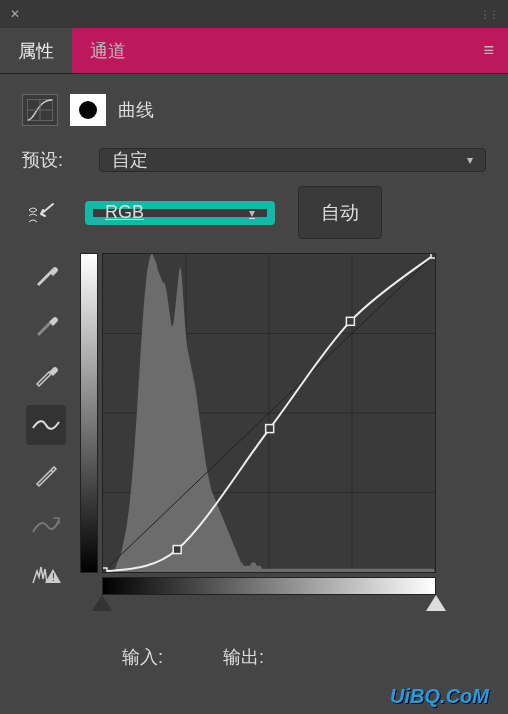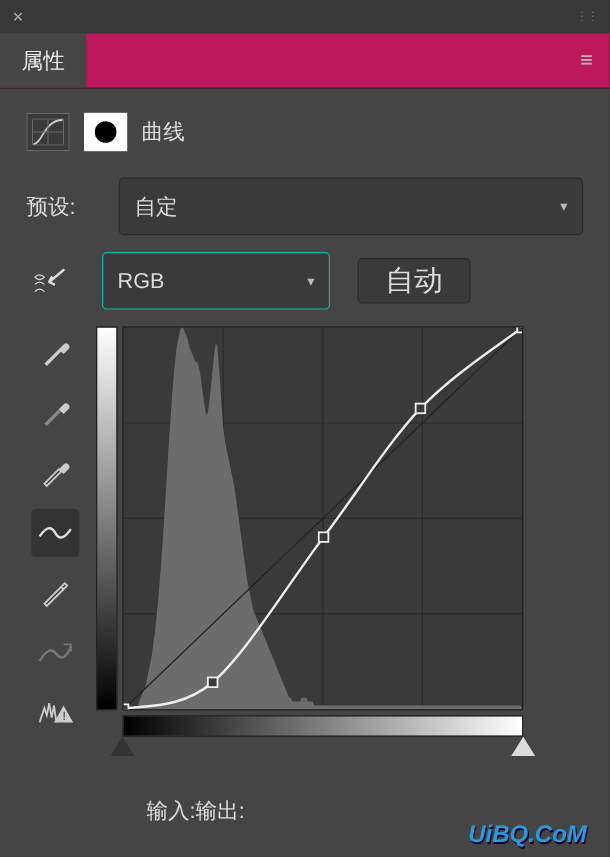--- a/index.html
+++ b/index.html
@@ -19,57 +19,58 @@
   .panel-body { background: #454545; padding: 20px 22px 14px 22px; height: calc(714px - 28px - 46px); position: relative; }
   
   .header-row { display: flex; align-items: center; gap: 12px; margin-bottom: 22px; }
   .adj-icon { width: 36px; height: 32px; border: 1px solid #666; background: #3a3a3a; display: flex; align-items: center; justify-content: center; }
   .mask-icon { width: 36px; height: 32px; background: #fff; position: relative; }
   .mask-icon::after { content: ""; position: absolute; left: 9px; top: 7px; width: 18px; height: 18px; background: #000; border-radius: 50%; }
   .adj-title { font-size: 18px; color: #ddd; }
   
   .row { display: flex; align-items: center; gap: 23px; margin-bottom: 14px; }
   .row-label { width: 54px; font-size: 18px; color: #ddd; text-align: left; }
-  .select { flex: 1; height: 48px; background: #3a3a3a; border: 1px solid #2a2a2a; border-radius: 4px; display: flex; align-items: center; padding: 0 12px; color: #ddd; font-size: 18px; position: relative; cursor: pointer; }
+  .select { flex: 1; height: 24px; background: #3a3a3a; border: 1px solid #2a2a2a; border-radius: 4px; display: flex; align-items: center; padding: 0 12px; color: #ddd; font-size: 18px; position: relative; cursor: pointer; }
   .select .chev { margin-left: auto; font-size: 12px; color: #bbb; }
-  .select.hl { border: 1px solid #14b8a6; }
-  .btn { height: 38px; padding: 0 22px; background: #3a3a3a; border: 1px solid #2a2a2a; border-radius: 4px; display: flex; align-items: center; font-size: 24px; color: #ddd; cursor: pointer; }
+  .select.hl { border: 8px solid #14b8a6; text-decoration: underline; }
+  .btn { height: 53px; padding: 0 22px; background: #3a3a3a; border: 1px solid #2a2a2a; border-radius: 4px; display: flex; align-items: center; font-size: 19px; color: #ddd; cursor: pointer; }
   
   .hand-icon { width: 40px; display: flex; justify-content: center; }
   
   .graph-row { display: flex; gap: 10px; margin-top: 4px; }
   .tools-col { width: 48px; display: flex; flex-direction: column; gap: 10px; align-items: center; padding-top: 2px; }
   .tool { width: 40px; height: 40px; display: flex; align-items: center; justify-content: center; color: #ccc; border-radius: 4px; cursor: pointer; }
   .tool.active { background: #333; }
   .tool.disabled { color: #777; cursor: default; }
   
   .graph-area { position: relative; width: 356px; }
   .vgrad { position: absolute; left: 0; top: 0; width: 18px; height: 320px; background: linear-gradient(to bottom, #fff, #000); border: 1px solid #222; }
   .grid { position: absolute; left: 22px; top: 0; width: 334px; height: 320px; background: #3a3a3a; border: 1px solid #222; }
   .hgrad { position: absolute; left: 22px; top: 324px; width: 334px; height: 18px; background: linear-gradient(to right, #000, #fff); border: 1px solid #222; }
   .marker { position: absolute; top: 342px; width: 0; height: 0; border-left: 10px solid transparent; border-right: 10px solid transparent; border-bottom: 16px solid #444; }
   .marker.black { left: 12px; border-bottom-color: #333; }
   .marker.white { left: 346px; border-bottom-color: #ddd; }
   
-  .io-row { display: flex; padding-left: 100px; margin-top: 50px; font-size: 18px; color: #ddd; }
+  .io-row { display: flex; gap: 60px; padding-left: 100px; margin-top: 50px; font-size: 18px; color: #ddd; }
   
   .watermark { position: absolute; right: 19px; bottom: 6px; font-size: 20px; color: #2a9bd6; font-weight: bold; font-style: italic; text-shadow: 1px 1px 0 #003; pointer-events: none; }
 </style>
 </head>
 <body>
 
 <div class="panel">
 
   <div class="titlebar">
     <span class="close">✕</span>
     <span class="drag">⋮⋮</span>
   </div>
 
   <div class="tabs">
     <div class="tab active">属性</div>
+    <div class="tab">通道</div>
     <div class="menu">≡</div>
   </div>
 
   <div class="panel-body">
 
     <div class="header-row">
       <div class="adj-icon">
         <svg width="26" height="22" viewBox="0 0 26 22">
             <rect x="0" y="0" width="26" height="22" fill="none" stroke="#888" stroke-width="1"></rect>
             <path d="M1 21 C 8 21 10 1 25 1" stroke="#ccc" fill="none" stroke-width="1.5"></path>

